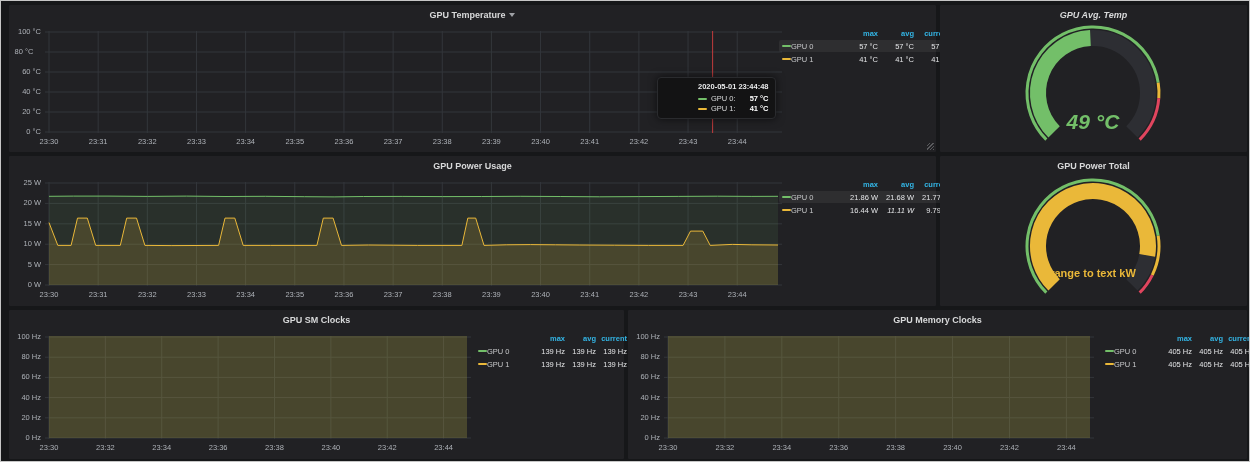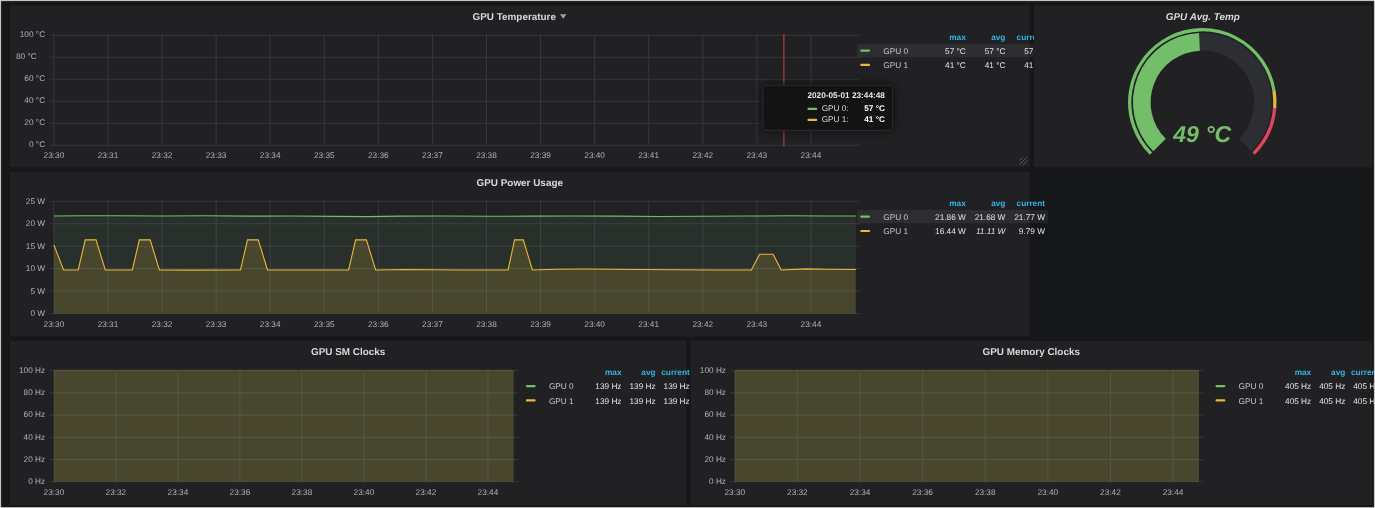--- a/index.html
+++ b/index.html
@@ -14,21 +14,21 @@
     position:absolute;top:3px;left:0;right:0;height:13px;
     display:flex;justify-content:center;align-items:center;gap:4px;
     font-size:9px;font-weight:700;color:#d8d9da;white-space:nowrap;cursor:pointer;
   }
   .caret{width:0;height:0;border-left:3px solid transparent;border-right:3px solid transparent;border-top:4px solid #9fa1a5;margin-top:1px;}
   .y-label{position:absolute;font-size:7.5px;color:#aeb2b8;text-align:right;line-height:8px;}
   .x-label{position:absolute;font-size:7.5px;color:#aeb2b8;transform:translateX(-50%);line-height:8px;white-space:nowrap;}
   .legend{position:absolute;font-size:7.5px;color:#c7c8ca;}
   .legend-row{display:flex;align-items:center;height:12px;margin-bottom:1px;padding:0 3px;border-radius:2px;white-space:nowrap;}
   .legend-row.hl{background:rgba(255,255,255,0.06);}
-  .l-namecell{display:inline-flex;align-items:center;gap:12px;text-align:center;}
+  .l-namecell{display:inline-flex;align-items:center;gap:0;text-align:center;}
   .l-sname{color:#c7c8ca;cursor:pointer;}
   .l-val{display:inline-block;text-align:right;color:#e3e4e6;}
   .hcell{color:#33b5e5;font-weight:700;cursor:pointer;}
   .dash{display:inline-block;width:9px;height:2px;border-radius:1px;background:#888;}
   .tooltip{
     position:absolute;z-index:20;background:#131314;border:1px solid #2a2b2e;border-radius:4px;
     padding:4px 7px 5px 7px;font-size:7.5px;color:#d8d9da;box-shadow:0 0 8px rgba(0,0,0,0.6);
   }
   .tt-time{font-weight:700;white-space:nowrap;margin-bottom:3px;color:#e8e9ea;}
   .tt-row{display:flex;align-items:center;gap:4px;margin-top:1px;white-space:nowrap;}
@@ -42,21 +42,21 @@
 </head>
 <body>
 
 <div class="canvas">
 
   <div class="panel" id="panel-temp" style="left:8px;top:4px;width:927px;height:147px;">
     <div class="panel-title">
       <span>GPU Temperature</span>
       <span class="caret"></span>
     </div>
-    <div class="tooltip" id="tooltip" style="left:684px;top:72px;padding-left:40px;">
+    <div class="tooltip" id="tooltip" style="left:648px;top:72px;padding-left:40px;">
       <div class="tt-time">2020-05-01 23:44:48</div>
       <div class="tt-row">
         <span class="dash" style="background: rgb(115, 191, 105);"></span>
         <span>GPU 0:</span>
         <span class="tt-val">57 °C</span>
       </div>
       <div class="tt-row">
         <span class="dash" style="background: rgb(234, 184, 57);"></span>
         <span>GPU 1:</span>
         <span class="tt-val">41 °C</span>
@@ -233,20 +233,33 @@
             <span class="dash" style="background: rgb(234, 184, 57);"></span>
             <span class="l-sname">GPU 1</span>
           </span>
           <span class="l-val" style="width: 36px;">16.44 W</span>
           <span class="l-val" style="width: 36px; font-style: italic;">11.11 W</span>
           <span class="l-val" style="width: 36px;">9.79 W</span>
         </div>
       </div>
     </div>
 
+  <div class="panel" id="panel-powertotal" style="left:939px;top:155px;width:307px;height:150px;">
+    <div class="panel-title">
+      <span>GPU Power Total</span>
+    </div>
+  <svg width="100%" height="100%" style="position:absolute;left:0;top:0;">
+        <path d="M 114.11 128.89 A 55 55 0 1 1 191.89 128.89" stroke="#2d2e33" stroke-width="16" fill="none"></path>
+        <path d="M 106.33 136.67 A 66 66 0 1 1 218.19 79.68" stroke="#73bf69" stroke-width="3" fill="none"></path>
+        <path d="M 218.19 79.68 A 66 66 0 0 1 212.27 119.04" stroke="#eab839" stroke-width="3" fill="none"></path>
+        <path d="M 212.27 119.04 A 66 66 0 0 1 199.67 136.67" stroke="#e0455e" stroke-width="3" fill="none"></path>
+        <path d="M 114.11 128.89 A 55 55 0 1 1 207.18 99.46" stroke="#eab839" stroke-width="16" fill="none"></path>
+        <text x="153" y="121" text-anchor="middle" font-size="11" font-weight="bold" fill="#eab839">range to text kW</text>
+      </svg>
+    </div>
 
   <div class="panel" id="panel-sm" style="left:8px;top:309px;width:615px;height:149px;">
     <div class="panel-title">
       <span>GPU SM Clocks</span>
     </div>
   <svg width="432" height="105" style="position:absolute;left:36px;top:26px;">
         <defs>
           <clipPath id="clip-sm_clocks">
             <rect x="0" y="0" width="426" height="103"></rect>
           </clipPath>

